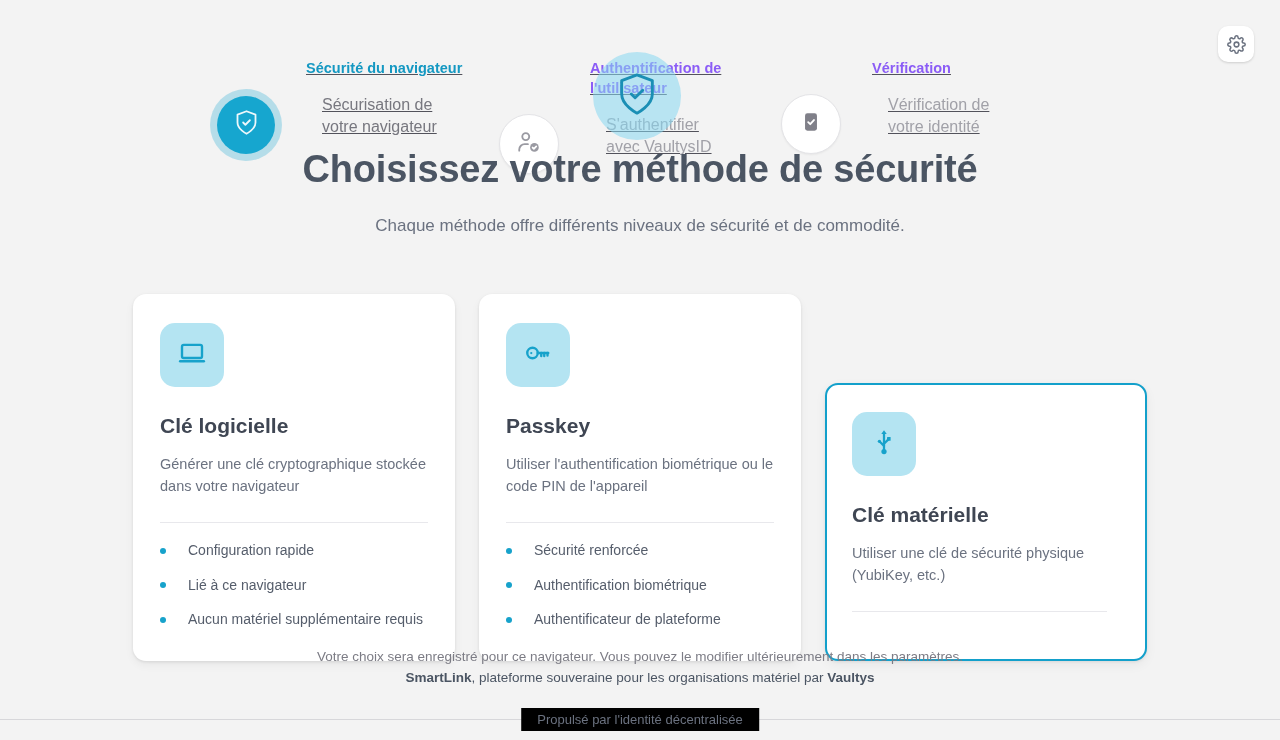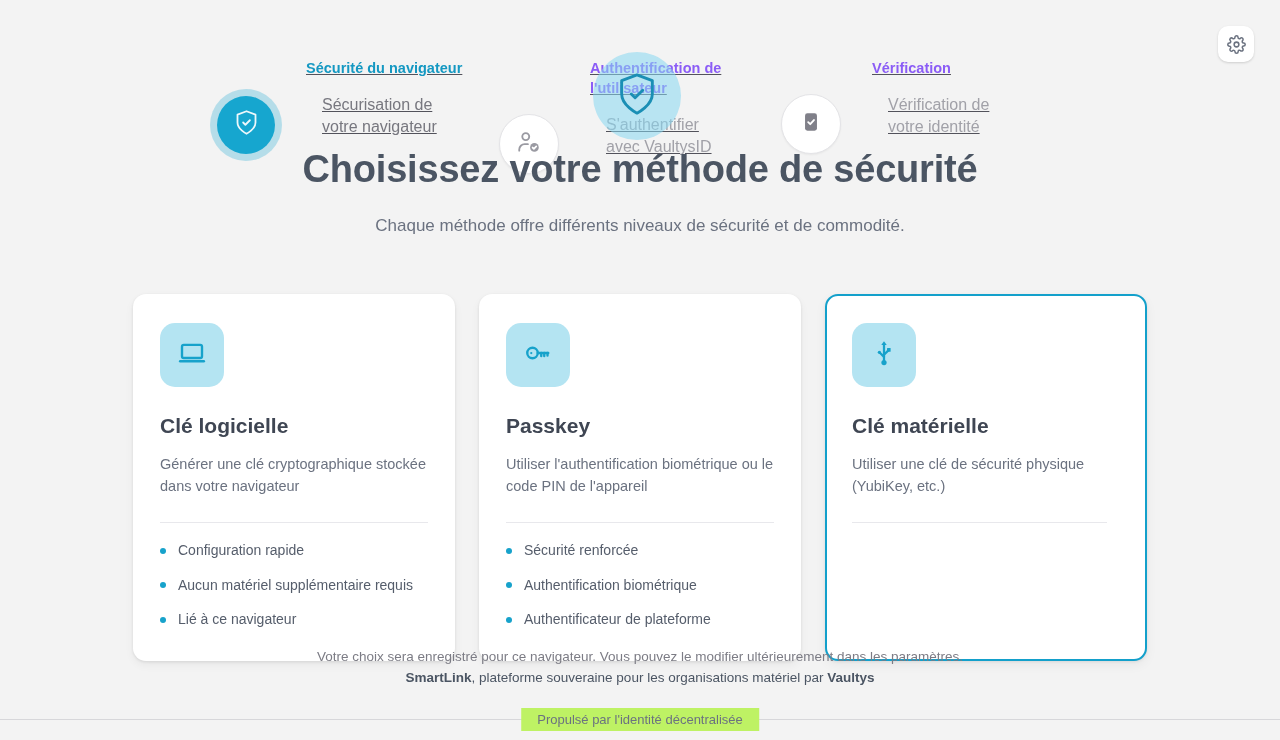--- a/index.html
+++ b/index.html
@@ -130,20 +130,21 @@
   }
 
   
   .cards {
     position: absolute;
     top: 294px;
     left: 50%;
     transform: translateX(-50%);
     display: flex;
     gap: 24px;
+    align-items: flex-end;
   }
   .card {
     width: 322px;
     box-sizing: border-box;
     background: #ffffff;
     border-radius: 13px;
     padding: 28px 26px 30px 26px;
     box-shadow: 0 1px 3px rgba(0,0,0,0.09), 0 4px 10px rgba(0,0,0,0.05);
     border: 1px solid transparent;
     cursor: pointer;
@@ -182,21 +183,21 @@
     margin: 0 0 18px 0;
   }
   .feat-list {
     list-style: none;
     margin: 0;
     padding: 0;
   }
   .feat-list li {
     display: flex;
     align-items: center;
-    gap: 12px;
+    gap: 22px;
     font-size: 14px;
     color: #555d6b;
     line-height: 1.4;
     margin-bottom: 15px;
   }
   .feat-list li:last-child { margin-bottom: 0; }
   .dot {
     width: 6px;
     height: 6px;
     min-width: 6px;
@@ -231,21 +232,21 @@
     left: 0;
     right: 0;
     height: 1px;
     background: #d7d7da;
   }
   .bottom-chip {
     position: absolute;
     top: 0;
     left: 50%;
     transform: translateX(-50%);
-    background: #bef264;
+    background: #000000;
     padding: 0 16px;
     font-size: 13px;
     color: #6b7280;
     line-height: 23px;
     white-space: nowrap;
     text-align: center;
   }
 </style>
 </head>
 <body>
@@ -338,25 +339,25 @@
     <h2 class="card-title">Clé logicielle</h2>
     <p class="card-desc">Générer une clé cryptographique stockée dans votre navigateur</p>
     <div class="card-sep"></div>
     <ul class="feat-list">
       <li>
           <span class="dot"></span>
           <span>Configuration rapide</span>
         </li>
       <li>
           <span class="dot"></span>
+          <span>Lié à ce navigateur</span>
+        </li>
+      <li>
+          <span class="dot"></span>
           <span>Aucun matériel supplémentaire requis</span>
-        </li>
-      <li>
-          <span class="dot"></span>
-          <span>Lié à ce navigateur</span>
         </li>
     </ul>
   </div>
 
   <div class="card">
     <div class="card-icon">
       <span>
         <svg width="30" height="30" viewBox="0 0 24 24" fill="none" stroke="#17a2cb" stroke-width="1.9" stroke-linecap="round" stroke-linejoin="round">
           <circle cx="7.6" cy="12" r="4.2"></circle>
           <circle cx="6.6" cy="12" r="0.9" fill="#17a2cb" stroke="none"></circle>

